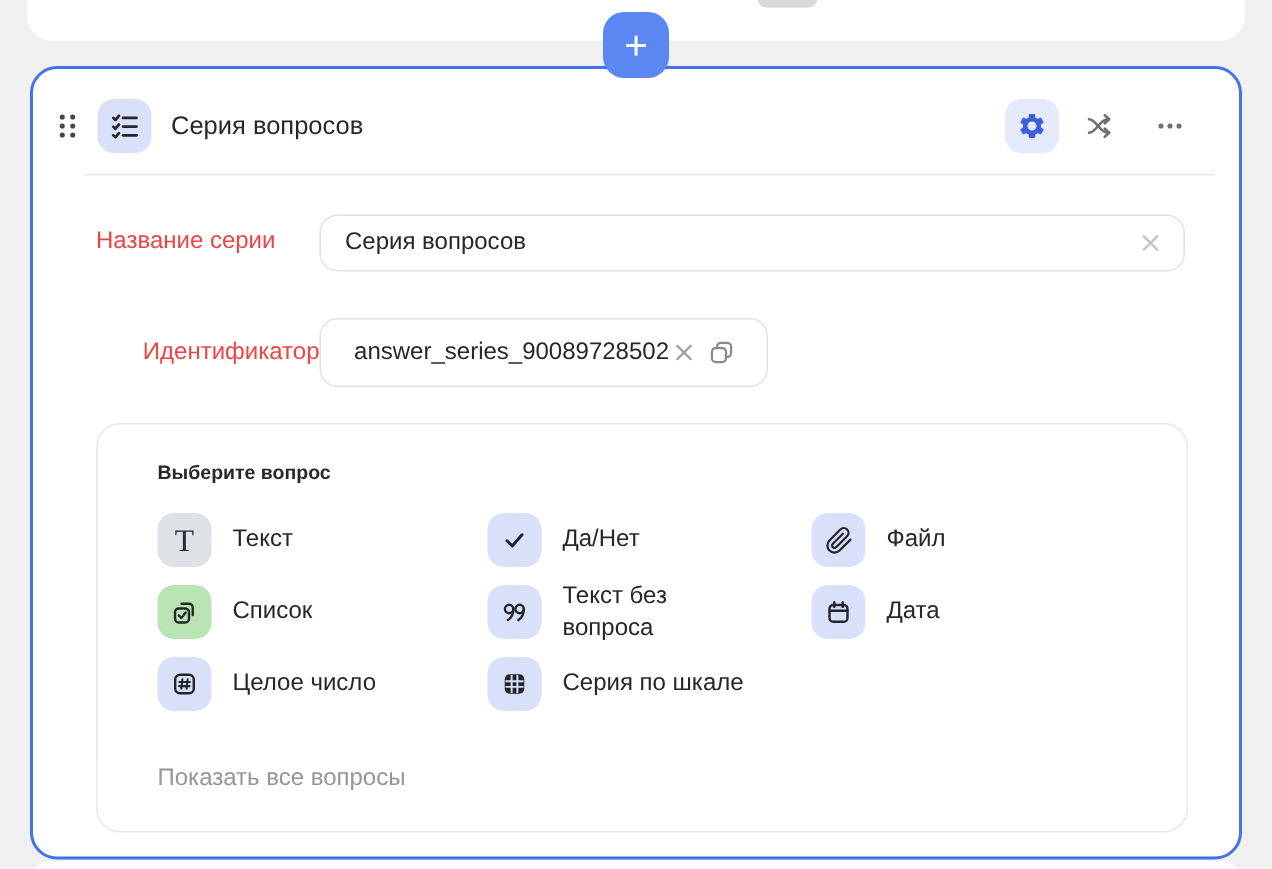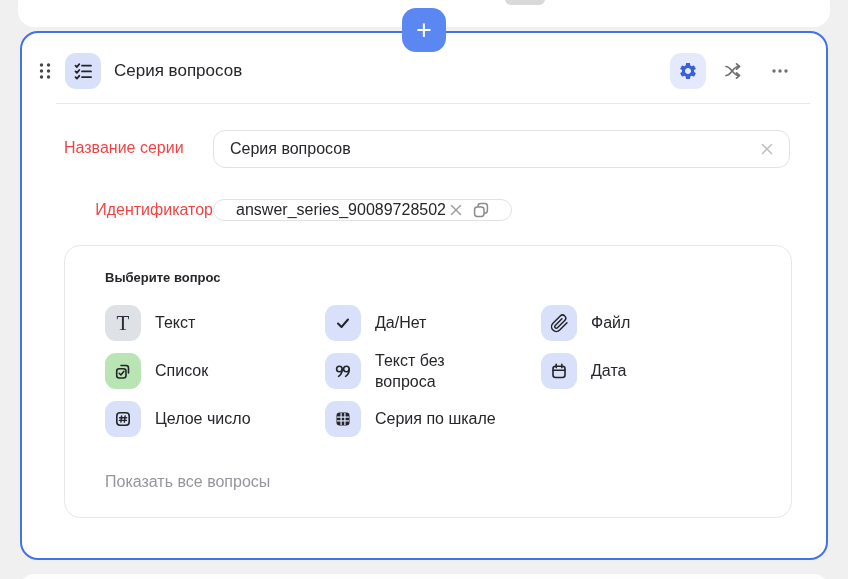--- a/index.html
+++ b/index.html
@@ -20,21 +20,21 @@
     background:#d9d9d9; border-radius:6px;
   }
   .add-btn {
     position:absolute; left:402px; top:8px; width:44px; height:44px;
     background:#5b87f2; border-radius:14px; z-index:10;
     display:flex; align-items:center; justify-content:center;
     color:#ffffff; font-size:27px; font-weight:400; line-height:1;
     cursor:pointer; border:none;
   }
   .main-card {
-    position:absolute; left:20px; top:31px; width:808px; height:529px;
+    position:absolute; left:20px; top:44px; width:808px; height:529px;
     background:#ffffff; border:2px solid #4271e8; border-radius:18px;
   }
   .next-card {
     position:absolute; left:20px; top:574px; width:808px; height:14px;
     background:#fdfdfd; border-radius:14px 14px 0 0;
   }
   
   .card-header {
     display:flex; align-items:center;
     margin:20px 28px 0 14px;
@@ -66,21 +66,21 @@
   .text-input-wrap {
     flex:none; width:577px; height:38px; border:1px solid #e2e2e2; border-radius:12px;
     display:flex; align-items:center; padding:0 14px 0 16px; background:#fff;
   }
   .text-input {
     border:none; outline:none; flex:1; font-size:16px; color:#26262b;
     font-family:"Liberation Sans", sans-serif; background:transparent;
   }
   .clear-x { cursor:pointer; display:flex; align-items:center; }
   .chip {
-    width:299px; height:22px; border:1px solid #e2e2e2; border-radius:12px;
+    width:299px; height:46px; border:1px solid #e2e2e2; border-radius:12px;
     display:flex; align-items:center; padding:0 10px 0 14px; background:#fff;
   }
   .chip-text {
     font-size:16px; color:#26262b; white-space:nowrap; overflow:hidden;
     width:218px; flex:none;
   }
   .chip .clear-x { margin-left:2px; }
   .copy-btn { cursor:pointer; display:flex; align-items:center; margin-left:8px; border:none; background:none; }
   
   .picker-card {

